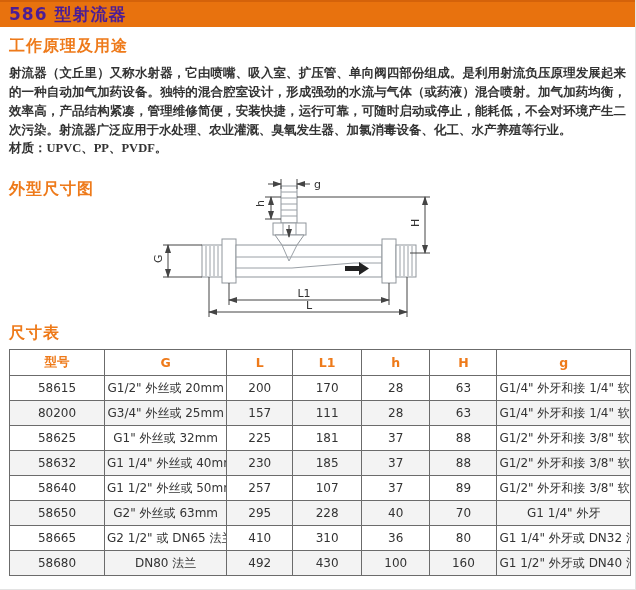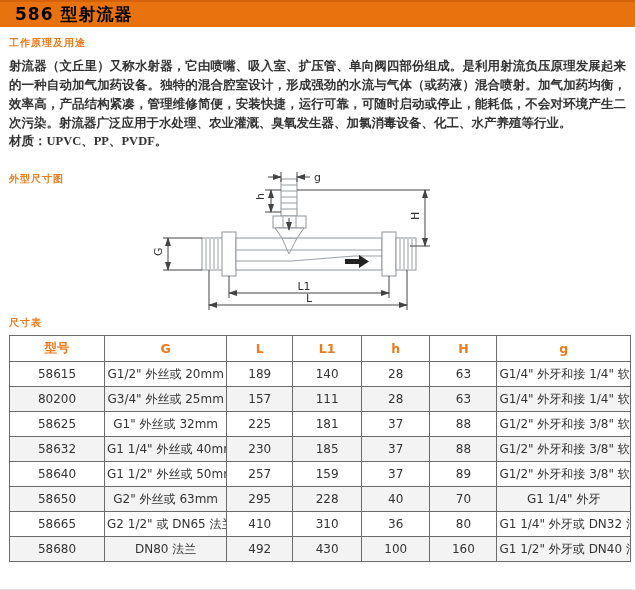--- a/index.html
+++ b/index.html
@@ -5,25 +5,25 @@
   html,body{margin:0;padding:0;}
   body{
     width:636px;height:590px;overflow:hidden;background:#ffffff;
     font-family:"DejaVu Sans","Liberation Sans",sans-serif;
     color:#333;position:relative;
     border-right:1px solid #e3e3e3;border-bottom:1px solid #e3e3e3;box-sizing:border-box;
   }
   .titlebar{
     height:27px;background:var(--accent,#e8720e);
     border-top:2px solid #d4620a;box-sizing:border-box;
-    color:#000000;font-weight:bold;font-size:17px;line-height:24px;
-    padding-left:15px;letter-spacing:1px;
+    color:#4c1d95;font-weight:bold;font-size:17px;line-height:24px;
+    padding-left:9px;letter-spacing:1px;
   }
   .sec-heading{
-    color:var(--accent2,#ee7a1a);font-weight:bold;font-size:10px;
+    color:var(--accent2,#ee7a1a);font-weight:bold;font-size:16px;
     margin:9px 9px 0 9px;letter-spacing:1px;
   }
   .body-text{
     margin:6px 9px 0 9px;font-size:12.5px;line-height:19px;
     font-weight:700;text-align:justify;color:#333;
   }
   .material-line{margin:0 9px;font-size:12.5px;line-height:19px;font-weight:600;color:#333;font-family:Liberation Serif, serif;}
   .diagram-wrap{position:relative;height:150px;margin-top:13px;}
   .diagram-wrap .sec-heading{position:absolute;left:0;top:8px;margin:0 0 0 9px;}
   .diagram-svg{display:block;margin-left:142px;}
@@ -151,22 +151,22 @@
         <th>L1</th>
         <th>h</th>
         <th>H</th>
         <th>g</th>
       </tr>
   </thead>
   <tbody>
       <tr>
         <td>58615</td>
         <td>G1/2" 外丝或 20mm</td>
-        <td>189</td>
-        <td>140</td>
+        <td>200</td>
+        <td>170</td>
         <td>28</td>
         <td>63</td>
         <td>G1/4" 外牙和接 1/4" 软管</td>
       </tr>
       <tr class="alt">
         <td>80200</td>
         <td>G3/4" 外丝或 25mm</td>
         <td>157</td>
         <td>111</td>
         <td>28</td>
@@ -188,21 +188,21 @@
         <td>230</td>
         <td>185</td>
         <td>37</td>
         <td>88</td>
         <td>G1/2" 外牙和接 3/8" 软管</td>
       </tr>
       <tr>
         <td>58640</td>
         <td>G1 1/2" 外丝或 50mm</td>
         <td>257</td>
-        <td>159</td>
+        <td>107</td>
         <td>37</td>
         <td>89</td>
         <td>G1/2" 外牙和接 3/8" 软管</td>
       </tr>
       <tr class="alt">
         <td>58650</td>
         <td>G2" 外丝或 63mm</td>
         <td>295</td>
         <td>228</td>
         <td>40</td>

